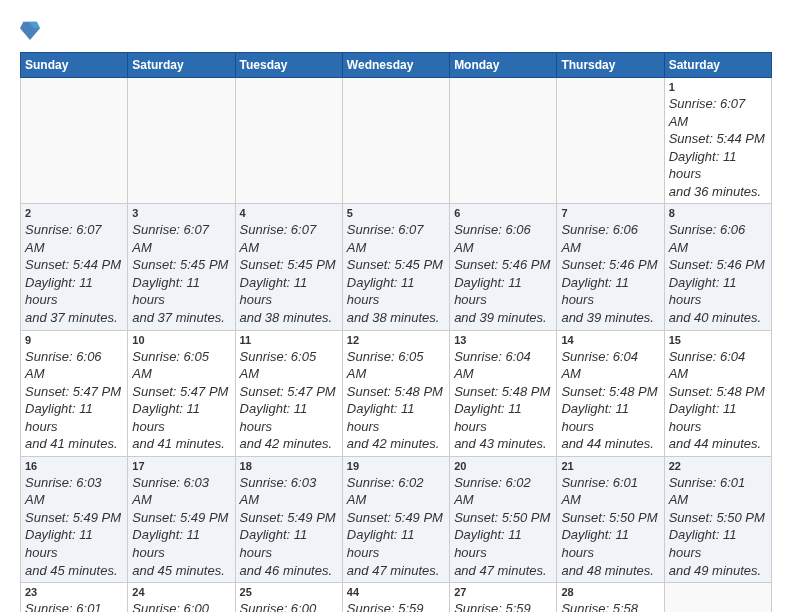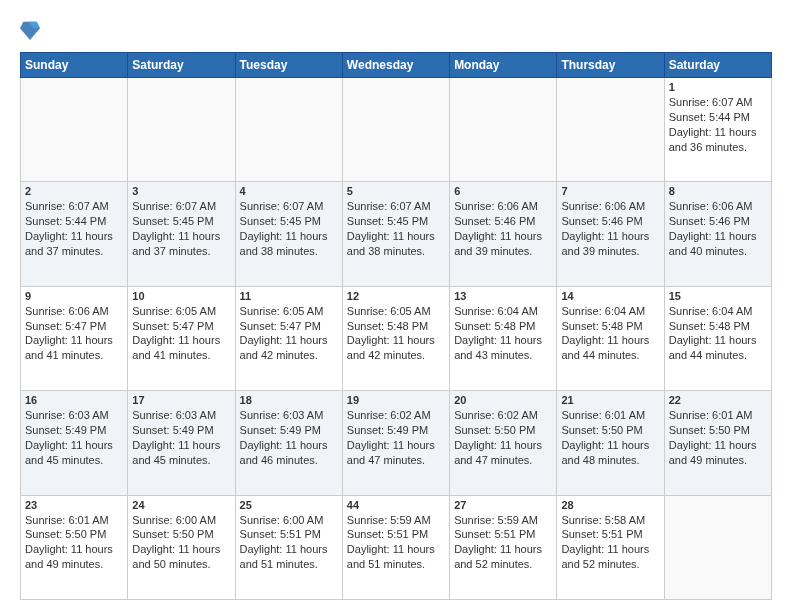--- a/index.html
+++ b/index.html
@@ -79,23 +79,24 @@
       height: 82px;
       width: calc(100% / 7);
     }
     .day-num {
       font-size: 11px;
       font-weight: bold;
       display: block;
       margin-bottom: 2px;
     }
     .day-info {
-      font-size: 11px;
+      font-size: 13px;
       line-height: 1.35;
       color: #333;
+      font-style: italic;
     }
     .empty {
       background: #f9f9f9;
     }
     .row-alt td {
       background: #f0f4f8;
     }
     table {
       border-collapse: collapse;
       width: 100%;

